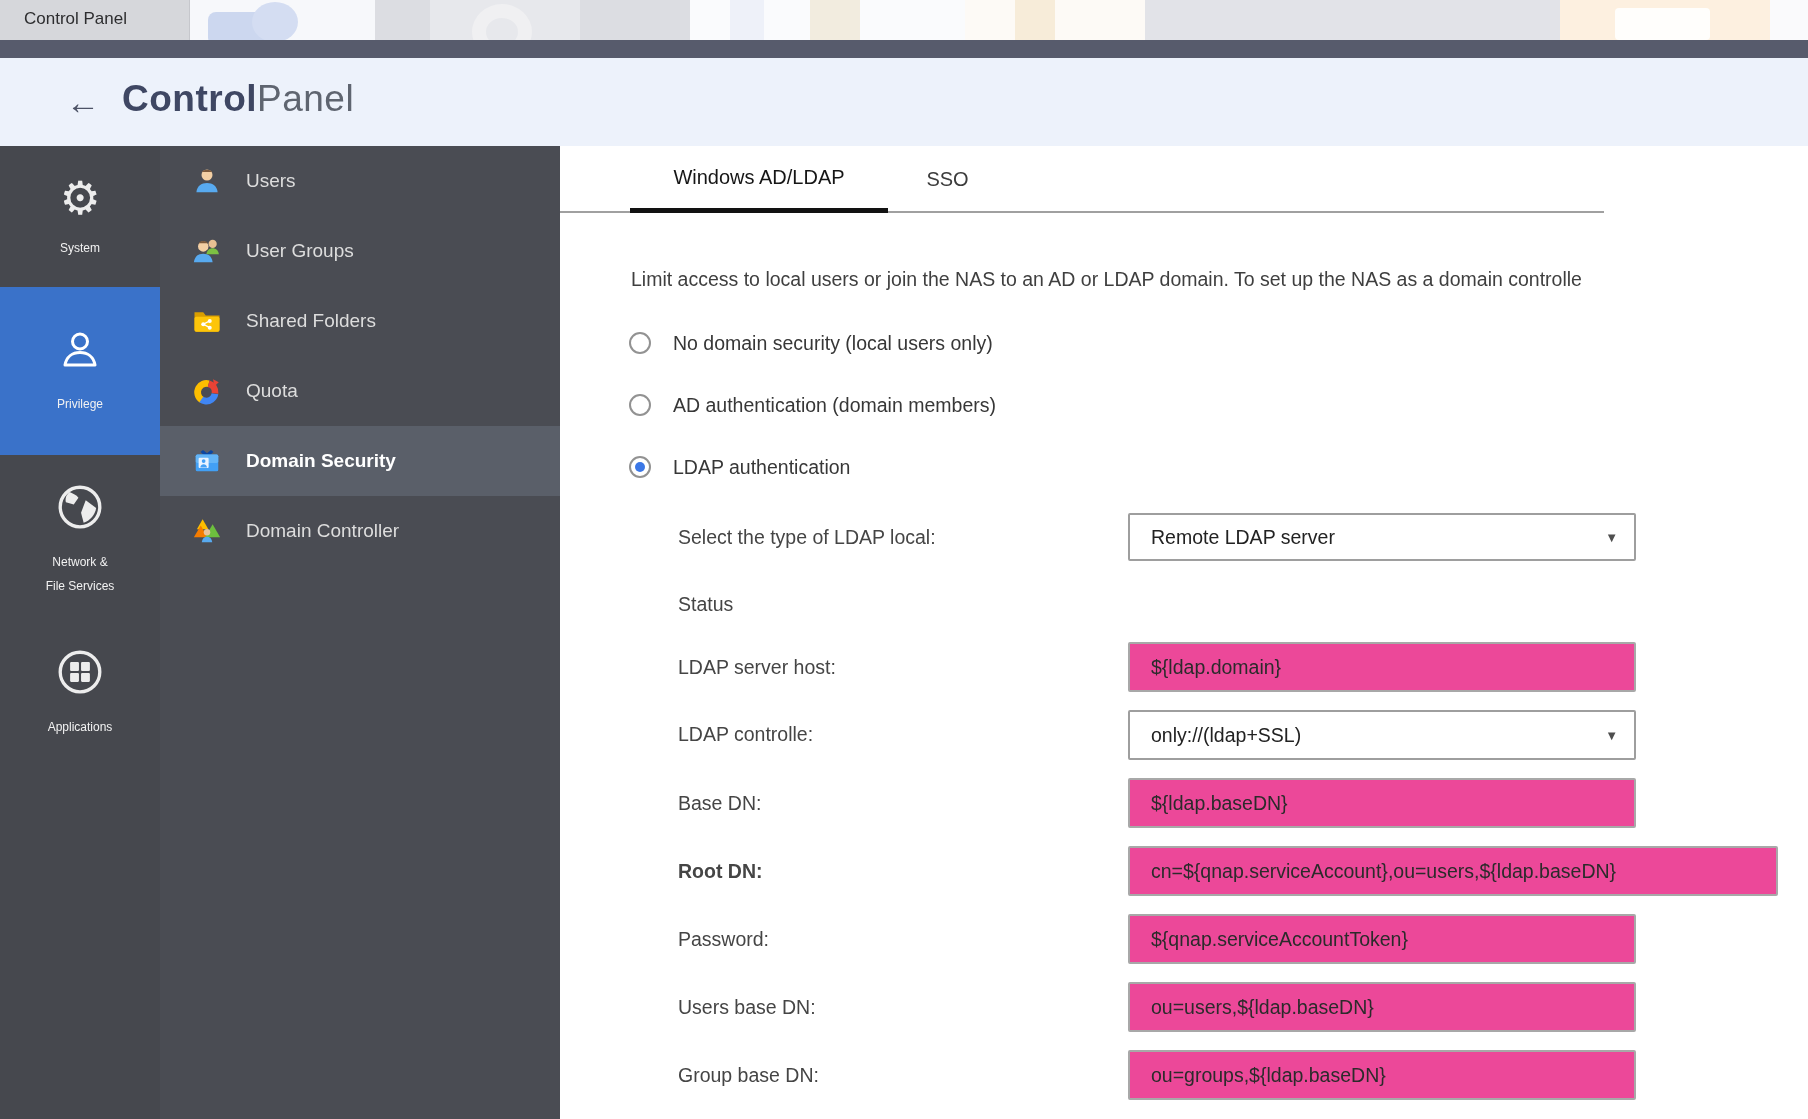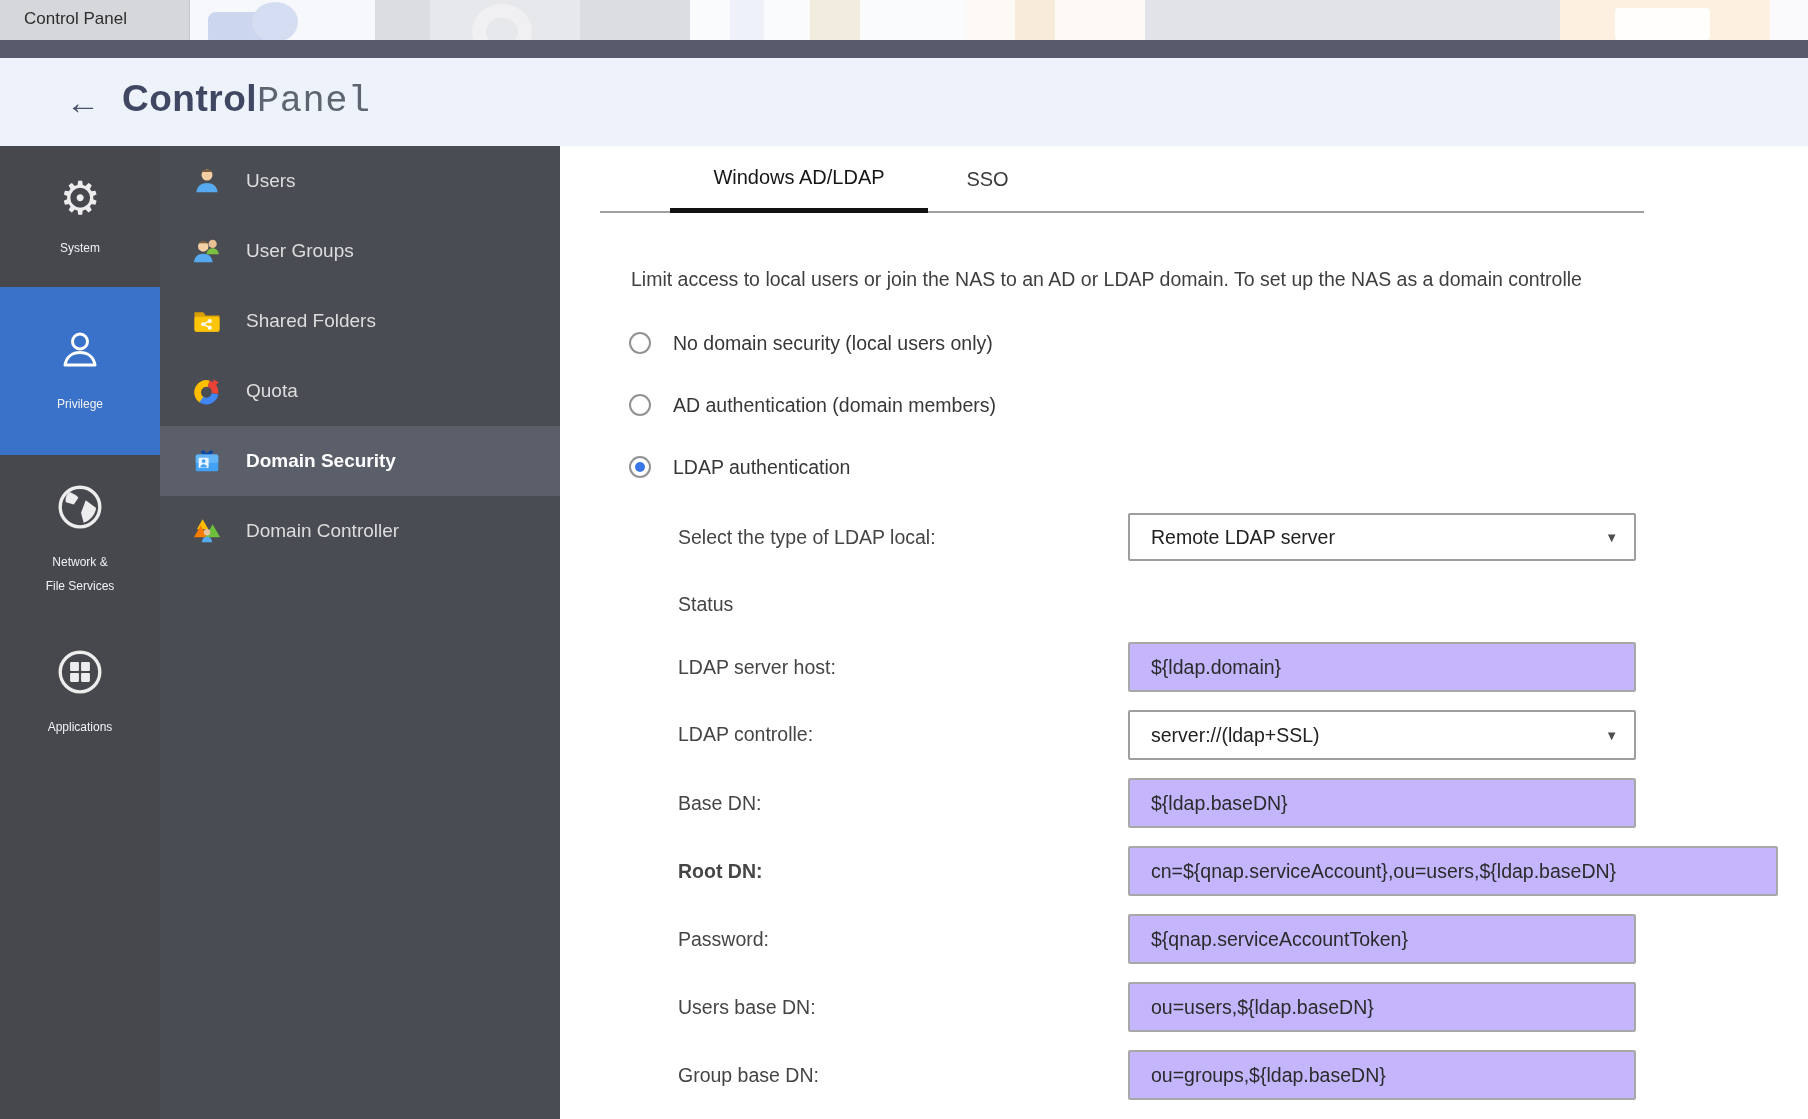--- a/index.html
+++ b/index.html
@@ -28,21 +28,21 @@
   .taskbar-tab span { display:inline-block; margin:9px 0 0 24px; font-size:17px; color:#2d2d2f; }
 
   
   .titlebar { position:absolute; left:0; top:40px; width:1808px; height:18px; background:#575b6c; }
 
   
   .header { position:absolute; left:0; top:58px; width:1808px; height:88px; background:#edf2fb; }
   .back-arrow { position:absolute; left:66px; top:22px; font-size:34px; color:#4d5366; cursor:pointer; line-height:44px; }
   .app-title { position:absolute; left:122px; top:20px; font-size:37px; letter-spacing:.5px; }
   .app-title .bold { font-weight:700; color:#3f4763; }
-  .app-title .light { font-weight:400; color:#5f6570;font-family:Liberation Mono, monospace; }
+  .app-title .light { font-weight:400; color:#5f6570; }
 
   
   .body-row { position:absolute; left:0; top:146px; width:1808px; height:973px; }
 
   
   .rail { position:absolute; left:0; top:0; width:160px; height:973px; background:#46484e; }
   .rail-item { width:160px; display:flex; flex-direction:column; align-items:center; justify-content:center; text-align:center; cursor:pointer; }
   .rail-item .ric { margin-bottom:14px; }
   .rail-item .rlabel { font-size:12px; color:#f2f2f2; line-height:24px; }
   .ri-system { height:141px; }
@@ -54,38 +54,38 @@
   
   .submenu { position:absolute; left:160px; top:0; width:400px; height:973px; background:#4a4c53; }
   .menu-item { display:flex; align-items:center; height:70px; padding-left:32px; cursor:pointer; }
   .menu-item.active { background:#5a5f69; }
   .menu-item .mic { width:34px; height:30px; flex:0 0 34px; display:flex; align-items:center; }
   .menu-item .mlabel { margin-left:20px; font-size:19px; font-weight:500; color:#dddddd;text-align:right; }
   .menu-item.active .mlabel { color:#ffffff; font-weight:600; }
 
   
   .content { position:absolute; left:560px; top:0; width:1248px; height:973px; background:#fff; }
-  .tabrow { position:absolute; left:0; top:0; width:1044px; height:67px; border-bottom:2px solid #a0a0a0;margin-left:40px; }
+  .tabrow { position:absolute; left:0; top:0; width:1044px; height:67px; border-bottom:2px solid #a0a0a0; }
   .tab { position:absolute; top:0; height:67px; display:flex; align-items:center; justify-content:center; font-size:20px; color:#3c3c3c; cursor:pointer; }
   .tab.active { color:#161616; font-weight:500; border-bottom:5px solid #121212; }
   .tab-adldap { left:70px; width:258px; }
   .tab-sso { left:347px; width:81px; }
 
   .description { position:absolute; left:71px; top:122px; width:1177px; font-size:19.5px; color:#3f3f3f; white-space:nowrap; overflow:hidden; }
 
   .radio-group { position:absolute; left:69px; top:186px; }
   .radio-row { display:flex; align-items:flex-start; height:26px; margin-bottom:36px; cursor:pointer; }
   .radio-circle { width:22px; height:22px; border-radius:50%; border:2px solid #929292; background:#fff; flex:0 0 22px; position:relative; }
   .radio-row.selected .radio-circle::after { content:""; position:absolute; left:4px; top:4px; width:10px; height:10px; border-radius:50%; background:#3b77e6; }
   .radio-label { margin-left:22px; font-size:19.5px; color:#373737; }
 
   .form-label { position:absolute; left:118px; font-size:19.5px; color:#454545; }
   .fl-50 { height:50px; line-height:50px; }
   .fl-48 { height:48px; line-height:48px; }
-  .field { position:absolute; left:568px; width:508px; height:50px; border:2px solid #a8a8a8; border-radius:2px; background:#c4b5fd; font-size:19.5px; color:#2b2b2b; padding:0 40px 0 21px; font-family:"Liberation Sans","DejaVu Sans",sans-serif; }
+  .field { position:absolute; left:568px; width:508px; height:50px; border:2px solid #a8a8a8; border-radius:2px; background:#ec4899; font-size:19.5px; color:#2b2b2b; padding:0 40px 0 21px; font-family:"Liberation Sans","DejaVu Sans",sans-serif; }
   .field.wide { width:650px; }
   input.field { padding-right:12px; }
   .selectbox { display:flex; align-items:center; cursor:pointer; position:absolute; left:568px; width:508px; height:48px; border:2px solid #9e9e9e; border-radius:2px; background:#fff; padding:0 40px 0 21px; font-size:19.5px; color:#222; }
   .selectbox .caret { position:absolute; right:16px; top:50%; transform:translateY(-50%); font-size:13px; color:#4e4e4e; }
 </style>
 </head>
 <body>
 
 <div class="screen">
 
@@ -274,21 +274,21 @@
         <span class="caret">▼</span>
       </div>
 
       <div class="form-label" style="top:438px; height:40px; line-height:40px;">Status</div>
 
       <div class="form-label fl-50" style="top:496px;">LDAP server host:</div>
       <input class="field" style="top: 496px;" value="${ldap.domain}">
 
       <div class="form-label fl-48" style="top:564px;">LDAP controlle:</div>
       <div class="selectbox" style="top:564px; height:50px;">
-        <span>server://(ldap+SSL)</span>
+        <span>only://(ldap+SSL)</span>
         <span class="caret">▼</span>
       </div>
 
       <div class="form-label fl-50" style="top:632px;">Base DN:</div>
       <input class="field" style="top: 632px;" value="${ldap.baseDN}">
 
       <div class="form-label fl-50" style="top:700px;font-weight:bold;">Root DN:</div>
       <input class="field wide" style="top: 700px;" value="cn=${qnap.serviceAccount},ou=users,${ldap.baseDN}">
 
       <div class="form-label fl-50" style="top:768px;">Password:</div>

